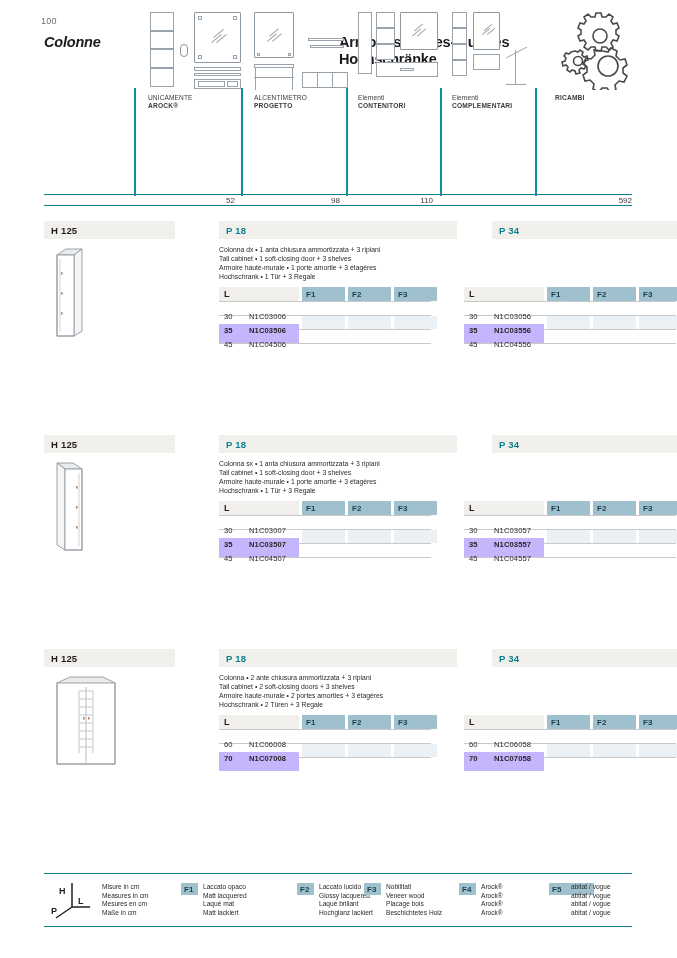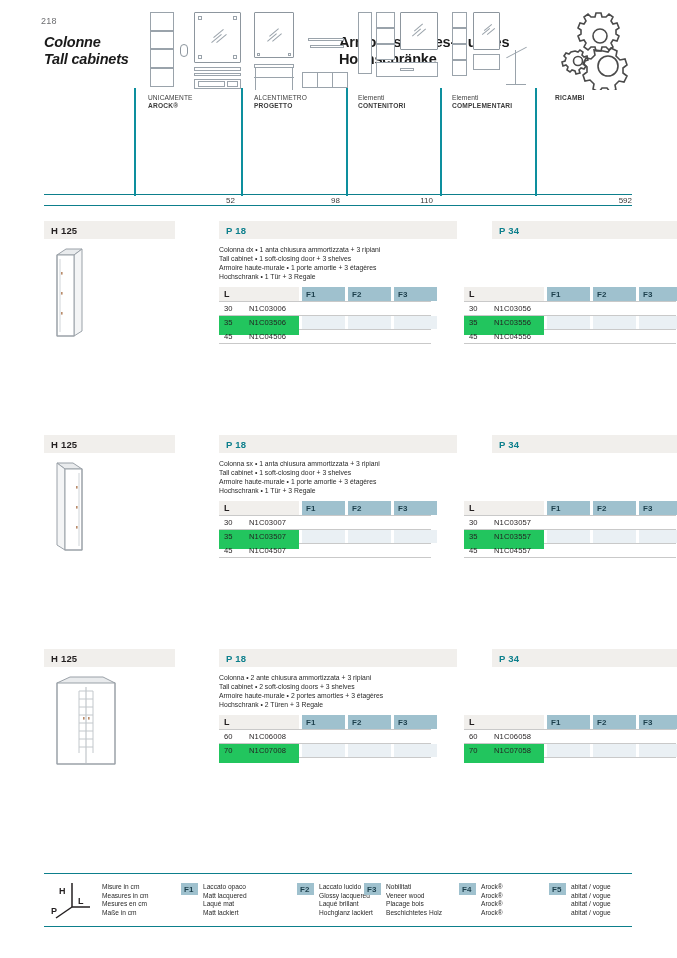--- a/index.html
+++ b/index.html
@@ -43,23 +43,23 @@
   .desc{position:absolute;left:175px;top:24px;width:250px;font-size:6.8px;line-height:9.1px;color:#2a2a2a;letter-spacing:0px;}
 
   
   .tbl{position:absolute;width:212px;}
   .thead{position:relative;height:14px;}
   .th-l{position:absolute;left:0;top:0;width:80px;height:14px;background:#f1efec;}
   .th-l span{position:absolute;left:5px;top:2px;font-size:9px;font-weight:bold;color:#231f20;}
   .th-f{position:absolute;top:0;width:43px;height:14px;background:#9fc1ce;}
   .th-f span{position:absolute;left:4px;top:2.5px;font-size:8px;font-weight:bold;color:#1c3f4c;}
   .trow{position:relative;height:13px;border-bottom:1px solid #c9c9c9;}
-  .trow.alt .cL{background:#22c55e;}
+  .trow.alt .cL{background:#c4b5fd;font-weight:bold;}
   .trow.alt .cF{background:#eaf0f4;}
-  .cL{position:absolute;left:0;top:0;width:80px;height:19px;}
+  .cL{position:absolute;left:0;top:8px;width:80px;height:19px;}
   .cF{position:absolute;top:0;width:43px;height:13px;}
   .lcm{position:absolute;left:5px;top:2px;font-size:7.6px;color:#231f20;}
   .code{position:absolute;left:30px;top:2px;font-size:7.6px;color:#231f20;letter-spacing:.1px;}
   .tbl-top{border-top:1px solid #c9c9c9;}
 
   
   .prod{position:absolute;}
 
   
   .legend{position:absolute;left:44px;top:873px;width:588px;height:52px;
@@ -67,25 +67,24 @@
   .lg-badge{position:absolute;top:9px;width:17px;height:12px;background:#9fc1ce;}
   .lg-badge span{position:absolute;left:3px;top:1.5px;font-size:8px;font-weight:bold;color:#1c3f4c;}
   .lg-txt{position:absolute;font-size:6.6px;line-height:8.6px;color:#2a2a2a;}
   .hpl{position:absolute;}
 </style>
 </head>
 <body>
 
 <div class="page">
 
-  <div class="pagenum">218</div>
+  <div class="pagenum">100</div>
 
   <div class="title-left">
     <div class="title-line">Colonne</div>
-    <div class="title-line">Tall cabinets</div>
   </div>
   <div class="title-right">
     <div class="title-line">Armoires hautes-murales</div>
     <div class="title-line">Hochschränke</div>
   </div>
 
   <div class="nav-rule"></div>
   <div class="nav-rule2"></div>
 
   <div class="nav-sep" style="left:134px;top:88px;"></div>
@@ -617,21 +616,21 @@
     <div class="lg-badge" style="left:415px;">
         <span>F4</span>
       </div>
     <div class="lg-txt" style="left:437px;top:9px;width:80px;">
       <span>Arock®</span><br>
       <span>Arock®</span><br>
       <span>Arock®</span><br>
       <span>Arock®</span>
     </div>
 
-    <div class="lg-badge" style="left:505px;">
+    <div class="lg-badge" style="left:505px;padding-left:28px;">
         <span>F5</span>
       </div>
     <div class="lg-txt" style="left:527px;top:9px;width:80px;">
       <span>abitat / vogue</span><br>
       <span>abitat / vogue</span><br>
       <span>abitat / vogue</span><br>
       <span>abitat / vogue</span>
     </div>
   </div>
 

